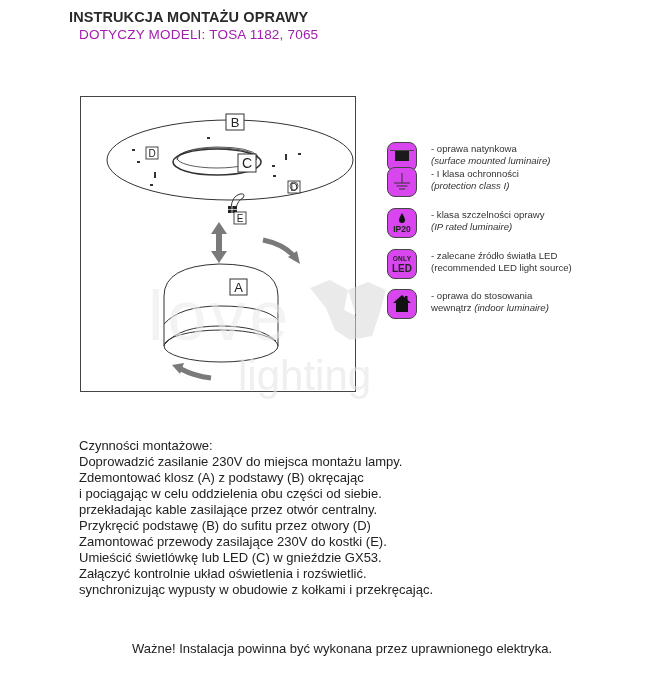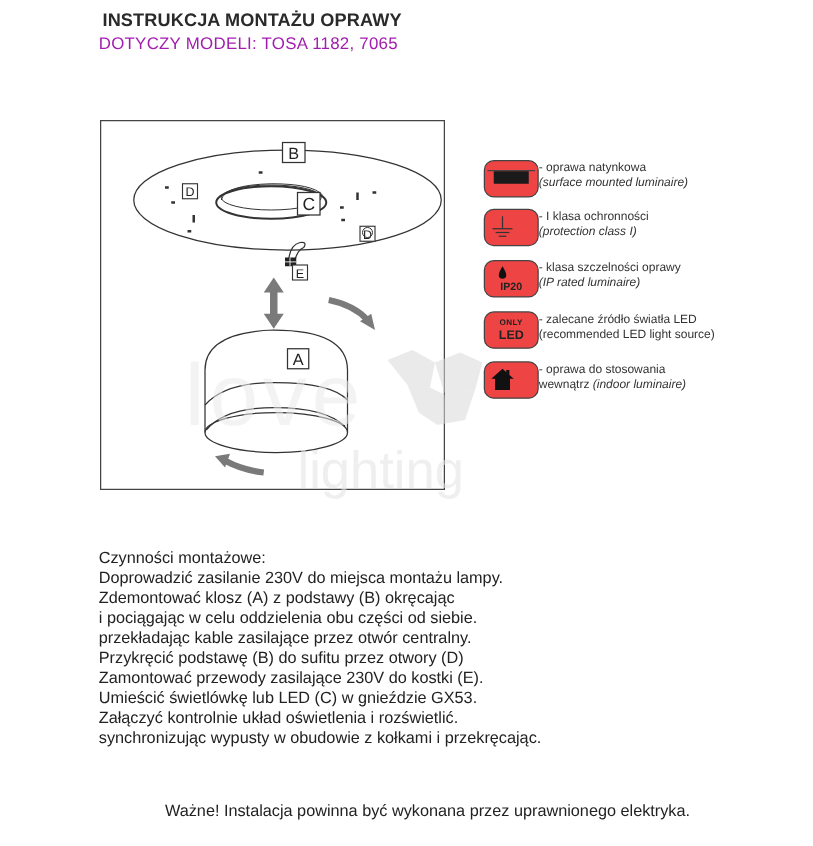--- a/index.html
+++ b/index.html
@@ -1,25 +1,25 @@
 <!DOCTYPE html>
 <html><head>
 <meta charset="utf-8">
 <style>
   html, body { margin: 0; padding: 0; background: #ffffff; }
   body { width: 650px; height: 677px; position: relative; overflow: hidden;
          font-family: "Liberation Sans", sans-serif; color: #222; }
-  .title { position: absolute; left: 82px; top: 9px; font-size: 14.5px; font-weight: bold; color: #2a2a2a; letter-spacing: 0.1px; }
+  .title { position: absolute; left: 69px; top: 9px; font-size: 14.5px; font-weight: bold; color: #2a2a2a; letter-spacing: 0.1px; }
   .subtitle { position: absolute; left: 79px; top: 27px; font-size: 13.5px; color: #a21caf; letter-spacing: 0.2px; }
   .frame { position: absolute; left: 80px; top: 96px; width: 276px; height: 296px; border: 1px solid #444; box-sizing: border-box; background: #fff; }
   .diagram { position: absolute; left: 80px; top: 96px; width: 276px; height: 296px; }
   .watermark { position: absolute; left: 130px; top: 250px; width: 260px; height: 160px; pointer-events: none; }
   .legend { position: absolute; left: 387px; top: 128px; width: 240px; }
   .legend-item { position: absolute; left: 0; width: 240px; height: 34px; }
-  .legend-icon { position: absolute; left: 0; top: 0; width: 44px; height: 30px; border: 1.2px solid #444; border-radius: 8px; box-sizing: border-box; background: #ef4444; }
+  .legend-icon { position: absolute; left: 0; top: 0; width: 30px; height: 30px; border: 1.2px solid #444; border-radius: 8px; box-sizing: border-box; background: #d946ef; }
   .legend-text { position: absolute; left: 44px; top: 1px; font-size: 9.6px; line-height: 12px; color: #333; white-space: nowrap; }
   .legend-text .en { font-style: italic; }
   .ip-label { position: absolute; left: 0; right: 0; bottom: 3px; text-align: center; font-size: 8.5px; font-weight: bold; color: #222; }
   .only-label { position: absolute; left: 0; right: 0; top: 5px; text-align: center; font-size: 6.5px; font-weight: bold; color: #222; letter-spacing: 0.3px; }
   .led-label { position: absolute; left: 0; right: 0; top: 13px; text-align: center; font-size: 10px; font-weight: bold; color: #222; }
   .steps { position: absolute; left: 79px; top: 401px; font-size: 13px; color: #222; margin-top: 36px; }
   .steps .heading { height: 17px; line-height: 17px; }
   .steps .line { height: 16px; line-height: 16px; white-space: nowrap; }
   .notice { position: absolute; left: 0; width: 650px; top: 641px; text-align: center; font-size: 13px; color: #222; padding-left: 34px; box-sizing: border-box; }
   .box-label { font-family: "Liberation Sans", sans-serif; }
@@ -106,21 +106,21 @@
   <text x="108" y="140" font-family="Liberation Sans, sans-serif" font-size="42" fill="#e4e4e4" fill-opacity="0.6">lighting</text>
   <g fill="#d8d8d8" fill-opacity="0.55">
     <polygon points="180,38 200,30 218,40 214,60 196,58"></polygon>
     <polygon points="218,40 238,32 256,40 250,62 226,66"></polygon>
     <polygon points="196,58 214,60 226,66 220,90 205,80"></polygon>
     <polygon points="226,66 250,62 242,86 220,90"></polygon>
   </g>
 </svg>
 
 <div class="legend">
-  <div class="legend-item" style="top:0px">
+  <div class="legend-item" style="top:14px">
     <div class="legend-icon">
       <div style="position:absolute;left:2px;right:2px;top:7px;height:1px;background:#444"></div>
       <div style="position:absolute;left:7px;right:7px;top:8px;height:10px;background:#1a1a1a"></div>
     </div>
     <div class="legend-text">
       <div>- oprawa natynkowa</div>
       <div class="en">(surface mounted luminaire)</div>
     </div>
   </div>
 

